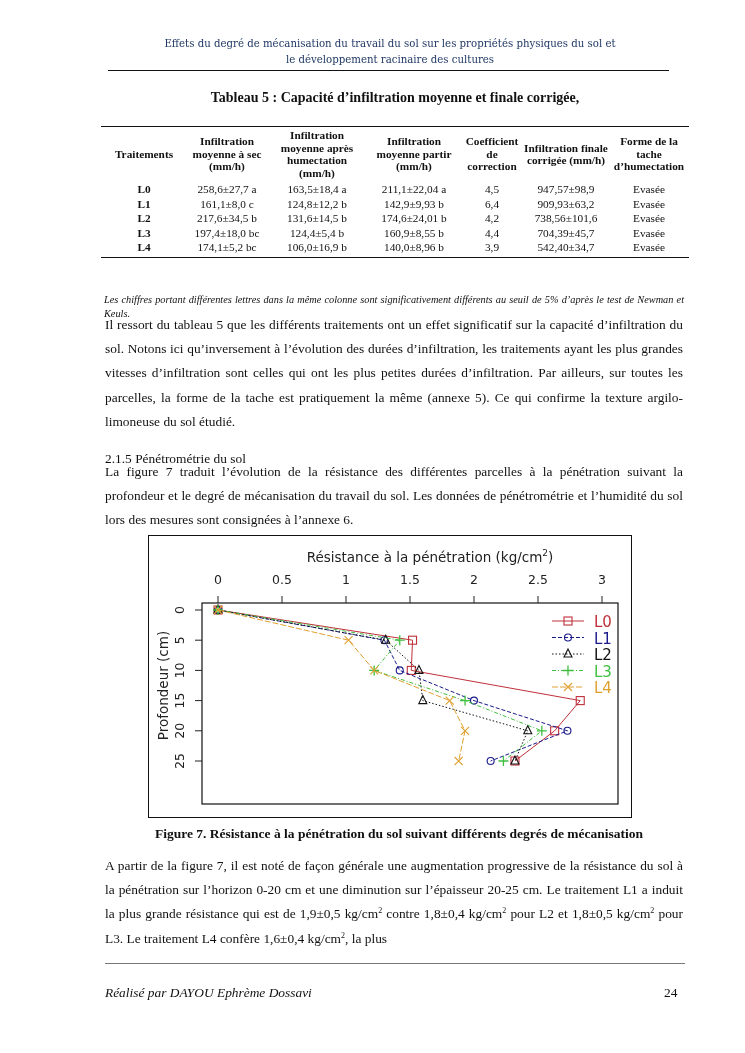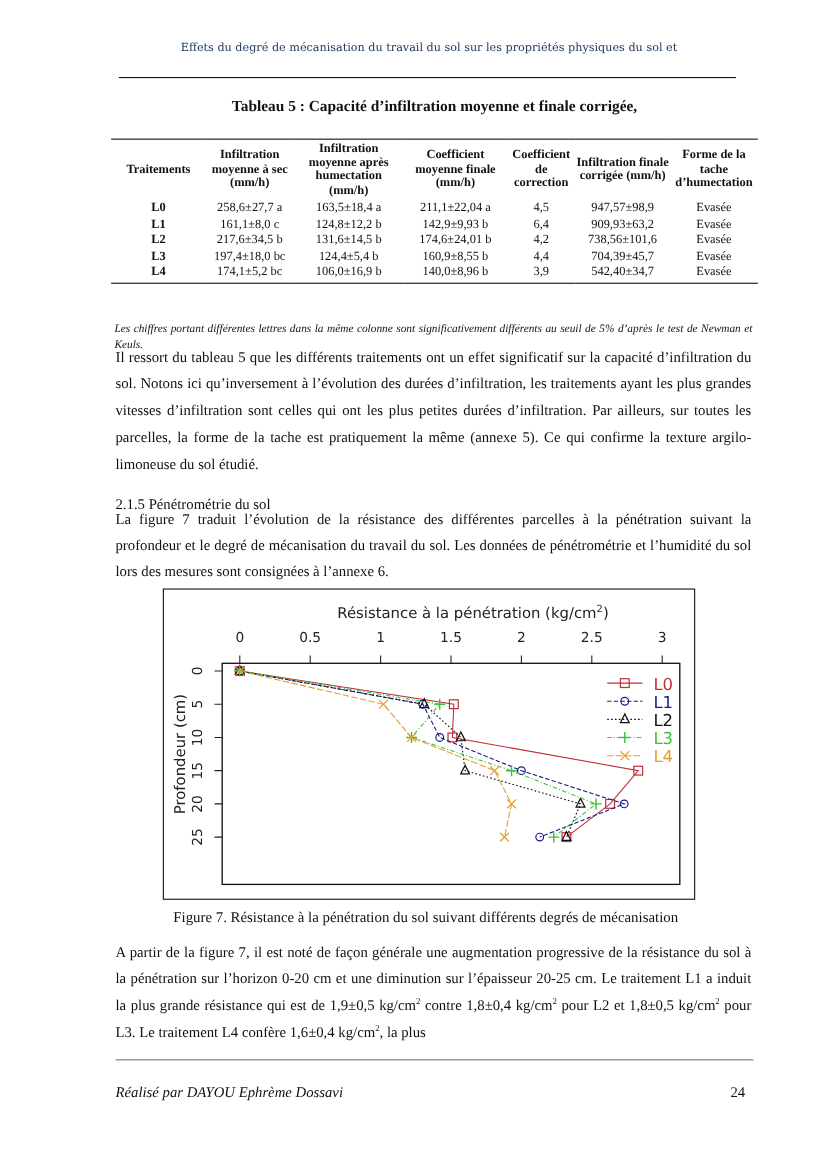--- a/index.html
+++ b/index.html
@@ -12,31 +12,32 @@
   table.t5 thead tr { border-top: 1.2px solid #111; }
   table.t5 tbody tr:first-child td { padding-top: 2px; }
   table.t5 td { text-align: center; line-height: 14.5px; padding: 0 1px; }
   table.t5 td.trt { font-weight: bold; }
   table.t5 tbody tr:last-child td { border-bottom: 1.2px solid #111; padding-bottom: 2px; }
   .note { position: absolute; top: 293px; left: 104px; width: 580px; font-style: italic; font-size: 10.3px; line-height: 13.5px; text-align: justify; }
   .para { position: absolute; left: 105px; width: 578px; font-size: 13.4px; line-height: 24.2px; text-align: justify; }
   .sec { position: absolute; top: 434px; left: 105px; font-size: 13.4px; margin-top: 17px; }
   .fig-box { position: absolute; top: 535px; left: 148px; width: 484px; height: 283px; border: 1.2px solid #111; box-sizing: border-box; }
   svg.chart { position: absolute; top: 535px; left: 148px; }
-  .fig-cap { position: absolute; top: 826px; left: 92px; width: 590px; text-align: center; font-weight: normal; font-size: 13.5px; }
+  .fig-cap { position: absolute; top: 826px; left: 104px; width: 590px; text-align: center; font-weight: bold; font-size: 13.5px; }
   .foot-rule { position: absolute; top: 963px; left: 105px; width: 580px; border-top: 1px solid #777; }
   .foot-left { position: absolute; top: 985px; left: 105px; font-style: italic; font-size: 13.4px; }
   .foot-right { position: absolute; top: 985px; left: 664px; font-size: 13.4px; }
   sup { font-size: 8px; line-height: 0; }
 </style>
 </head>
 <body>
 
 <div class="hdr">
   <div>Effets du degré de mécanisation du travail du sol sur les propriétés physiques du sol et</div>
+  <div>le développement racinaire des cultures</div>
 </div>
 <div class="hdr-rule"></div>
 
 <div class="tbl-title">
   <div>Tableau 5 : Capacité d’infiltration moyenne et finale corrigée,</div>
 </div>
 
 <table class="t5">
   <colgroup>
     <col style="width:86px">
@@ -45,21 +46,21 @@
       <col style="width:94px">
       <col style="width:62px">
       <col style="width:86px">
       <col style="width:80px">
   </colgroup>
   <thead>
     <tr>
       <th>Traitements</th>
       <th>Infiltration moyenne à sec (mm/h)</th>
       <th>Infiltration moyenne après humectation (mm/h)</th>
-      <th>Coefficient moyenne finale (mm/h)</th>
+      <th>Infiltration moyenne partir (mm/h)</th>
       <th>Coefficient de correction</th>
       <th>Infiltration finale corrigée (mm/h)</th>
       <th>Forme de la tache d’humectation</th>
     </tr>
   </thead>
   <tbody id="tbody">
       <tr>
         <td class="trt">L0</td>
         <td>258,6±27,7 a</td>
         <td>163,5±18,4 a</td>

